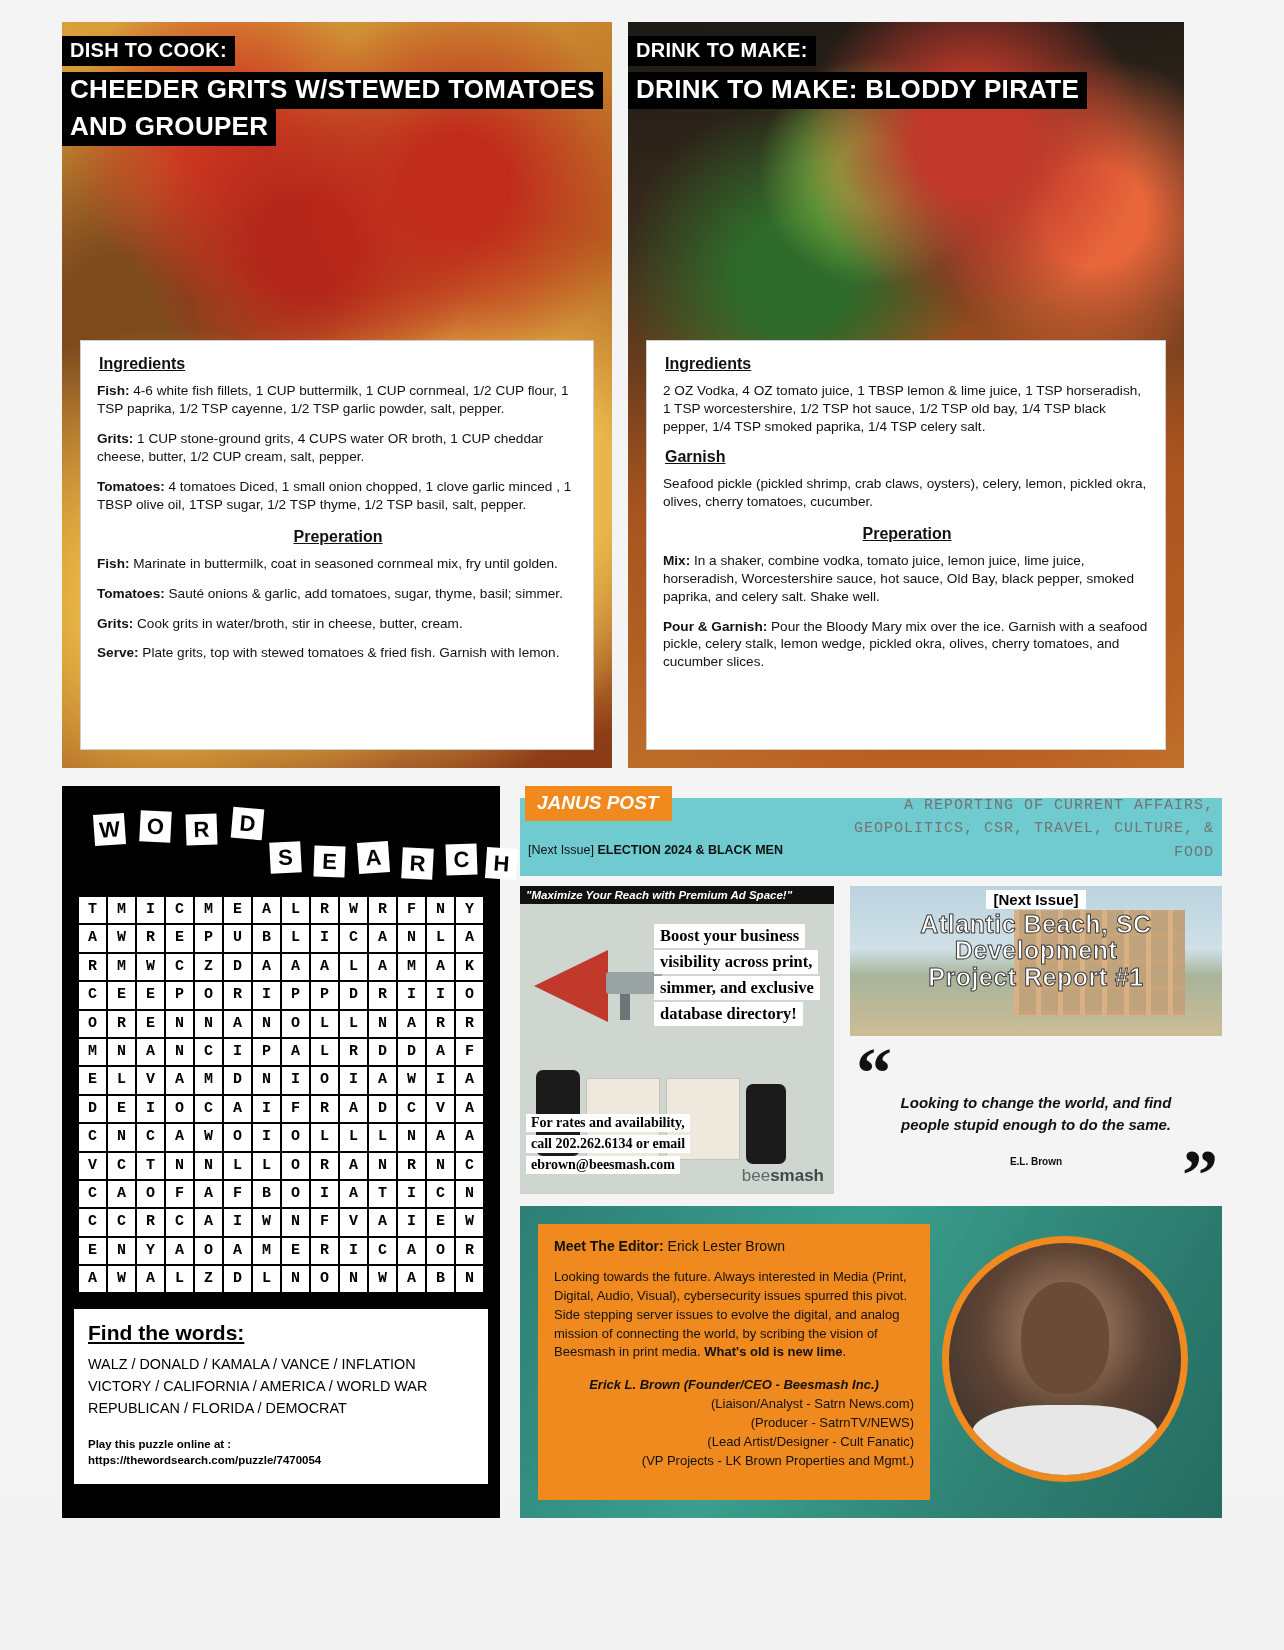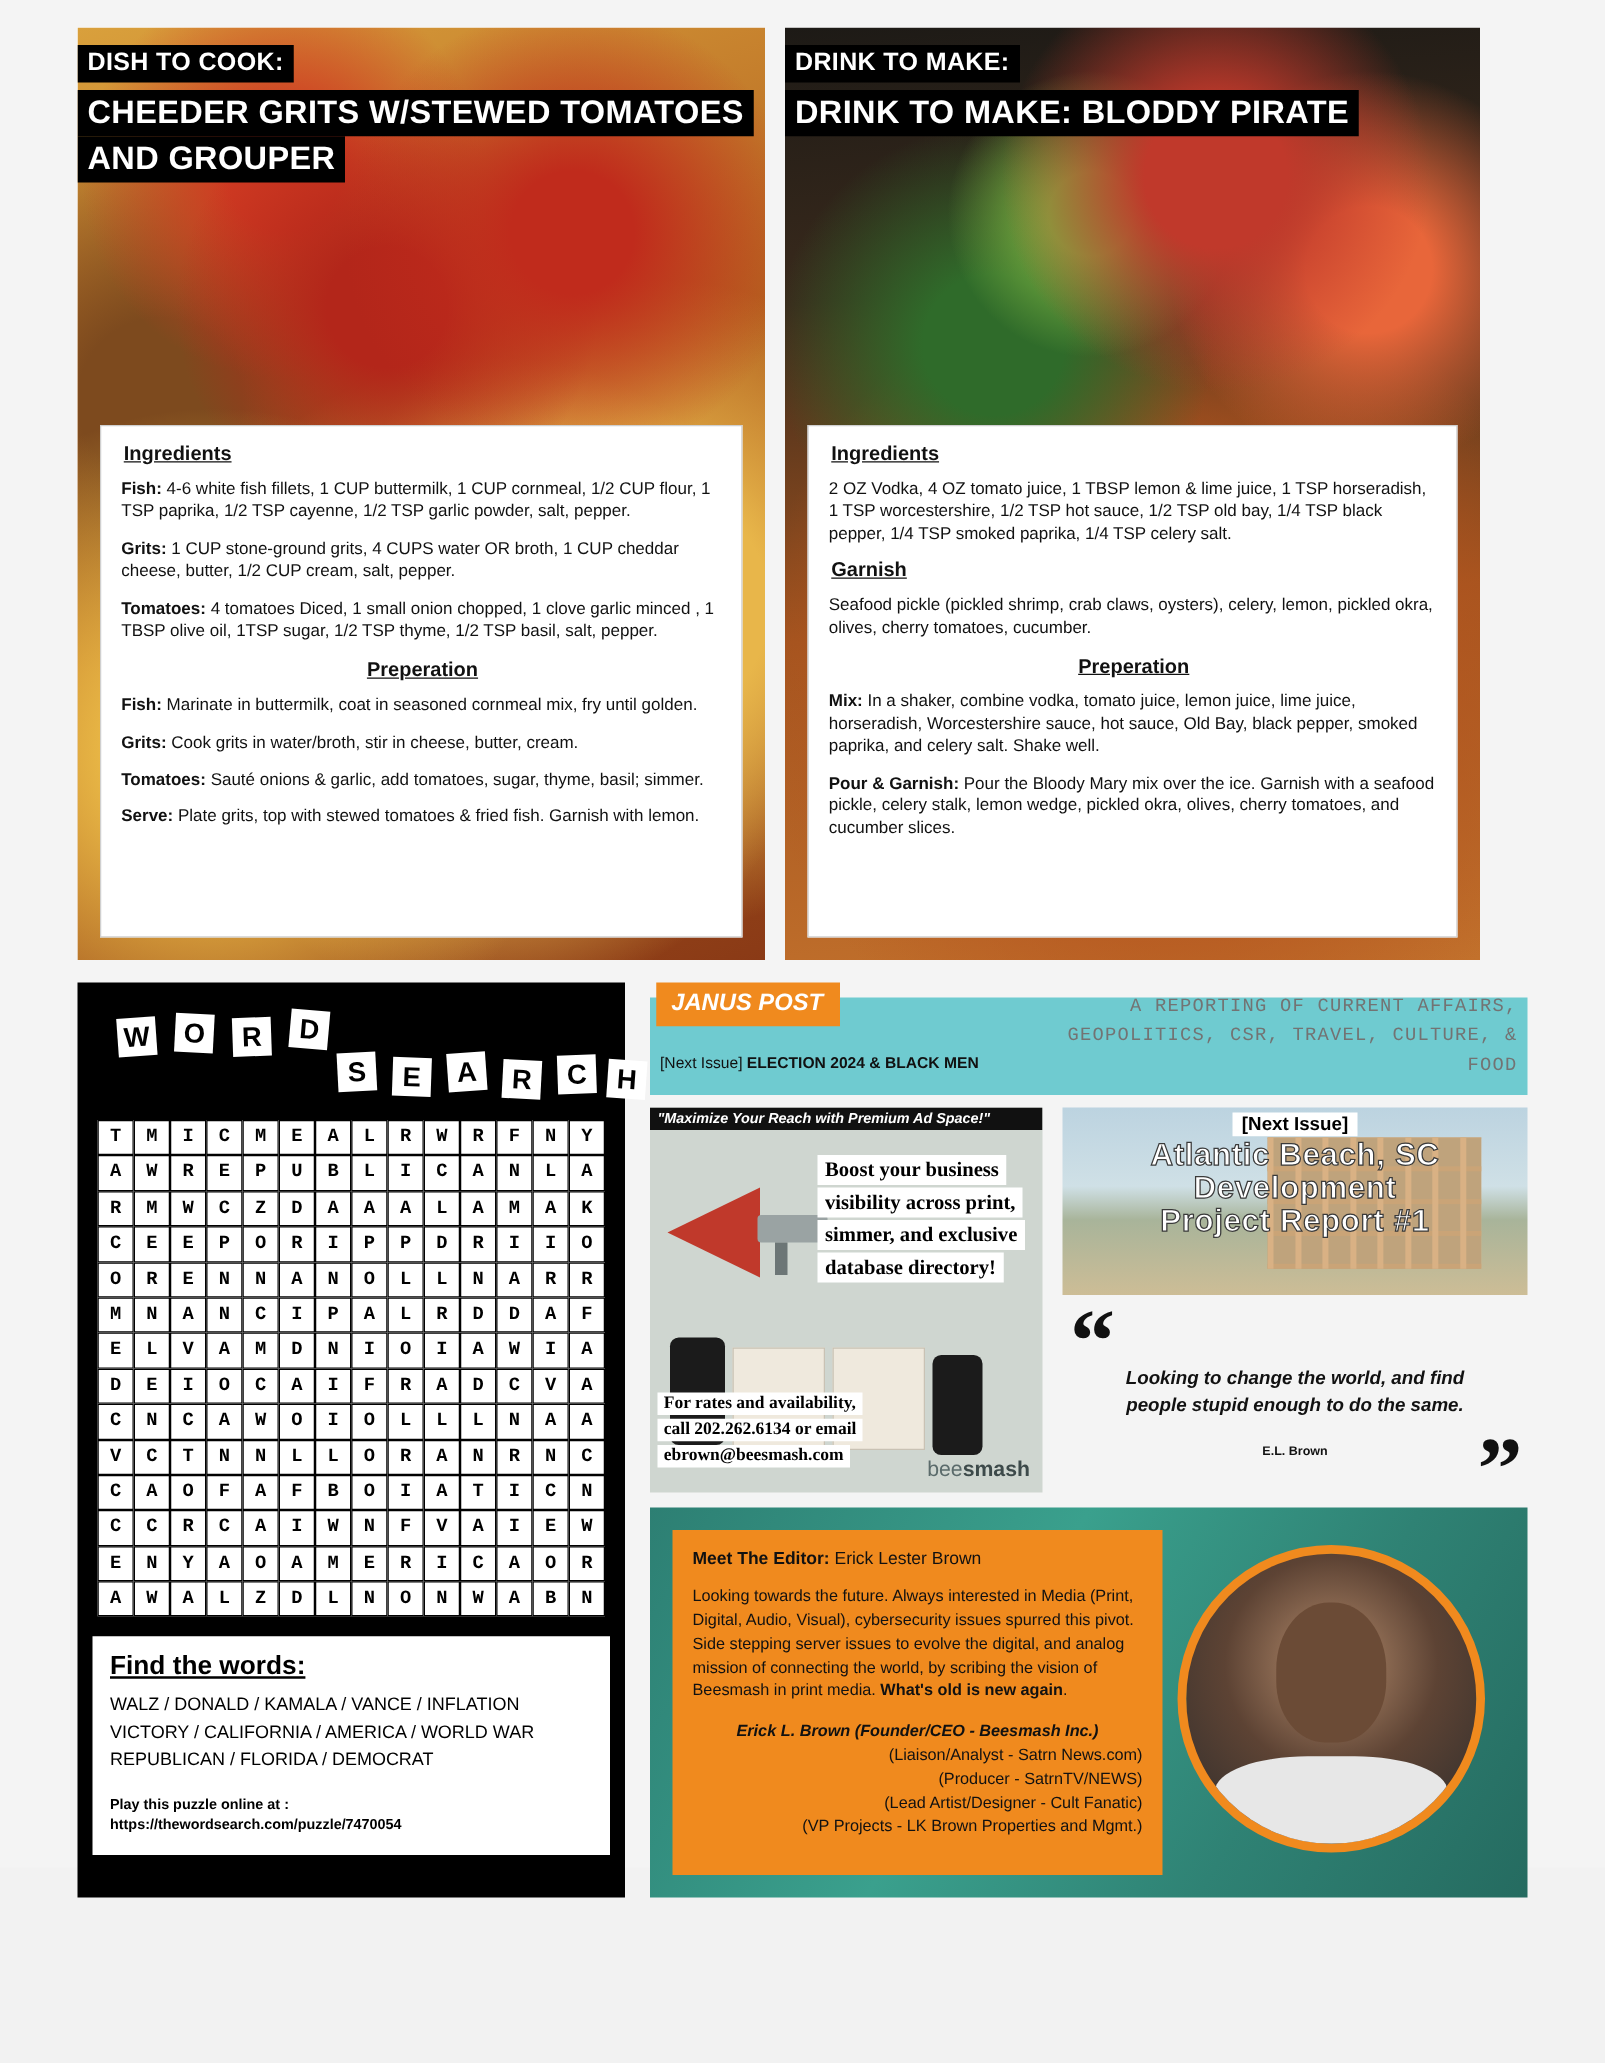--- a/index.html
+++ b/index.html
@@ -212,22 +212,22 @@
       <div class="hdr-line big" style="margin-top:6px;">CHEEDER GRITS W/STEWED TOMATOES</div><br>
       <div class="hdr-line big">AND GROUPER</div>
     </div>
     <div class="card" style="top:318px; bottom:18px;">
       <div class="sec-title">Ingredients</div>
       <p class="p"><b>Fish:</b><span> 4-6  white fish fillets, 1 CUP buttermilk, 1 CUP cornmeal, 1/2 CUP flour, 1 TSP paprika, 1/2  TSP cayenne, 1/2 TSP garlic powder, salt, pepper.</span></p>
       <p class="p"><b>Grits:</b><span> 1 CUP stone-ground grits, 4 CUPS water OR broth, 1 CUP cheddar cheese, butter, 1/2 CUP cream, salt, pepper.</span></p>
       <p class="p"><b>Tomatoes:</b><span> 4  tomatoes Diced, 1 small onion chopped, 1 clove garlic minced , 1 TBSP olive oil, 1TSP sugar, 1/2 TSP thyme, 1/2 TSP basil, salt, pepper.</span></p>
       <div class="sec-title pad">Preperation</div>
       <p class="p"><b>Fish:</b><span> Marinate in buttermilk, coat in seasoned cornmeal mix, fry until golden.</span></p>
+      <p class="p"><b>Tomatoes:</b><span> Sauté onions &amp; garlic, add tomatoes, sugar, thyme, basil; simmer.</span></p>
       <p class="p"><b>Grits:</b><span> Cook grits in water/broth, stir in cheese, butter, cream.</span></p>
-      <p class="p"><b>Tomatoes:</b><span> Sauté onions &amp; garlic, add tomatoes, sugar, thyme, basil; simmer.</span></p>
       <p class="p"><b>Serve:</b><span> Plate grits, top with stewed tomatoes &amp; fried fish. Garnish with lemon.</span></p>
     </div>
   </div>
 
   <div class="recipe" style="left:628px; top:22px; width:556px; height:746px;">
     <div class="recipe-photo drink-bg"></div>
     <div class="hdr" style="left:0; top:14px;">
       <div class="hdr-line">DRINK TO MAKE:</div><br>
       <div class="hdr-line big" style="margin-top:6px;">DRINK TO MAKE: BLODDY PIRATE</div>
     </div>
@@ -521,21 +521,21 @@
       <div class="quote-by">E.L. Brown</div>
       <div class="qm q2">”</div>
     </div>
 
     <div class="editor">
       <div class="editor-card">
         <div class="mt">
           <span style="font-weight:bold;">Meet The Editor:</span>
           <span>Erick Lester Brown</span>
         </div>
-        <div class="editor-body"><span>Looking towards the future. Always interested in Media (Print, Digital, Audio, Visual), cybersecurity issues spurred this pivot. Side stepping server issues to evolve the digital, and analog mission of connecting the world, by scribing the vision of Beesmash in print media. </span><b>What's old is new again</b><span>.</span></div>
+        <div class="editor-body"><span>Looking towards the future. Always interested in Media (Print, Digital, Audio, Visual), cybersecurity issues spurred this pivot. Side stepping server issues to evolve the digital, and analog mission of connecting the world, by scribing the vision of Beesmash in print media. </span><b>What's old is new lime</b><span>.</span></div>
         <div class="editor-roles">
           <div class="r1" style="text-align:center;"><b>Erick L. Brown (Founder/CEO - Beesmash Inc.)</b></div>
           <div>(Liaison/Analyst - Satrn News.com)</div>
           <div>(Producer - SatrnTV/NEWS)</div>
           <div>(Lead Artist/Designer - Cult Fanatic)</div>
           <div>(VP Projects - LK Brown Properties and Mgmt.)</div>
         </div>
       </div>
       <div class="avatar">
         <div class="av-shirt"></div>

